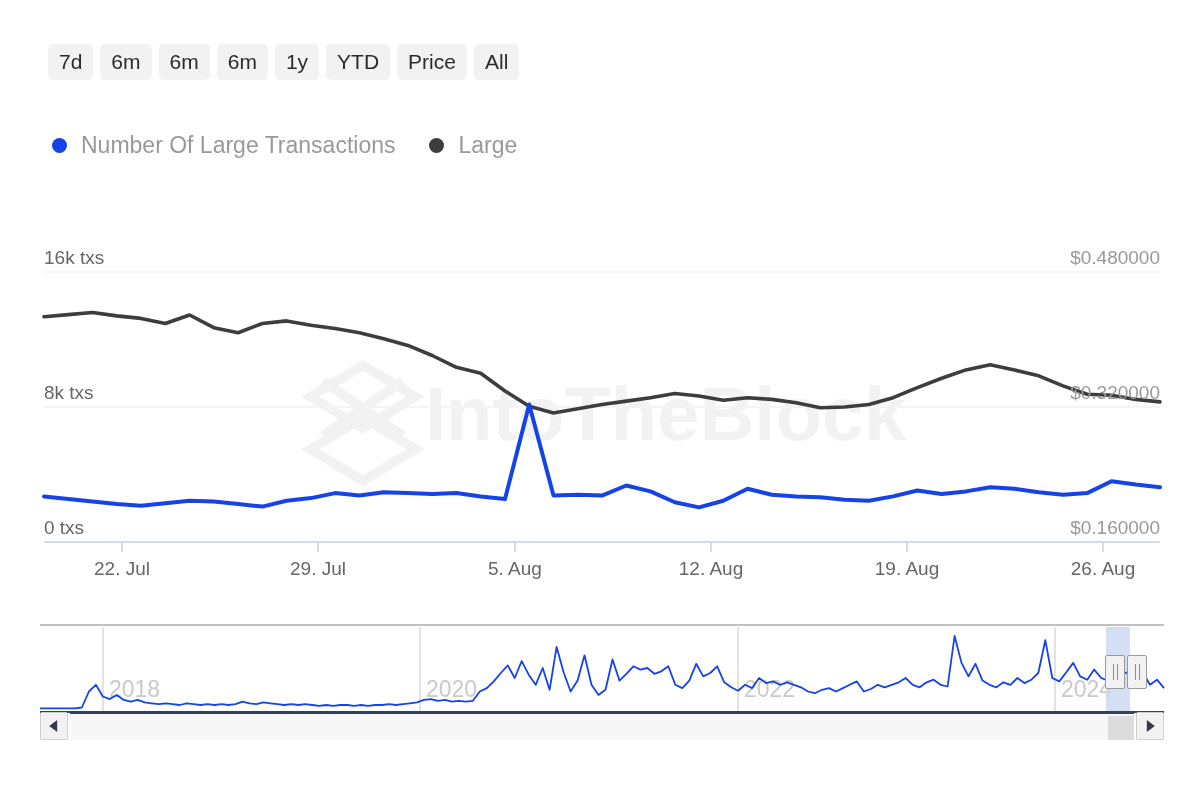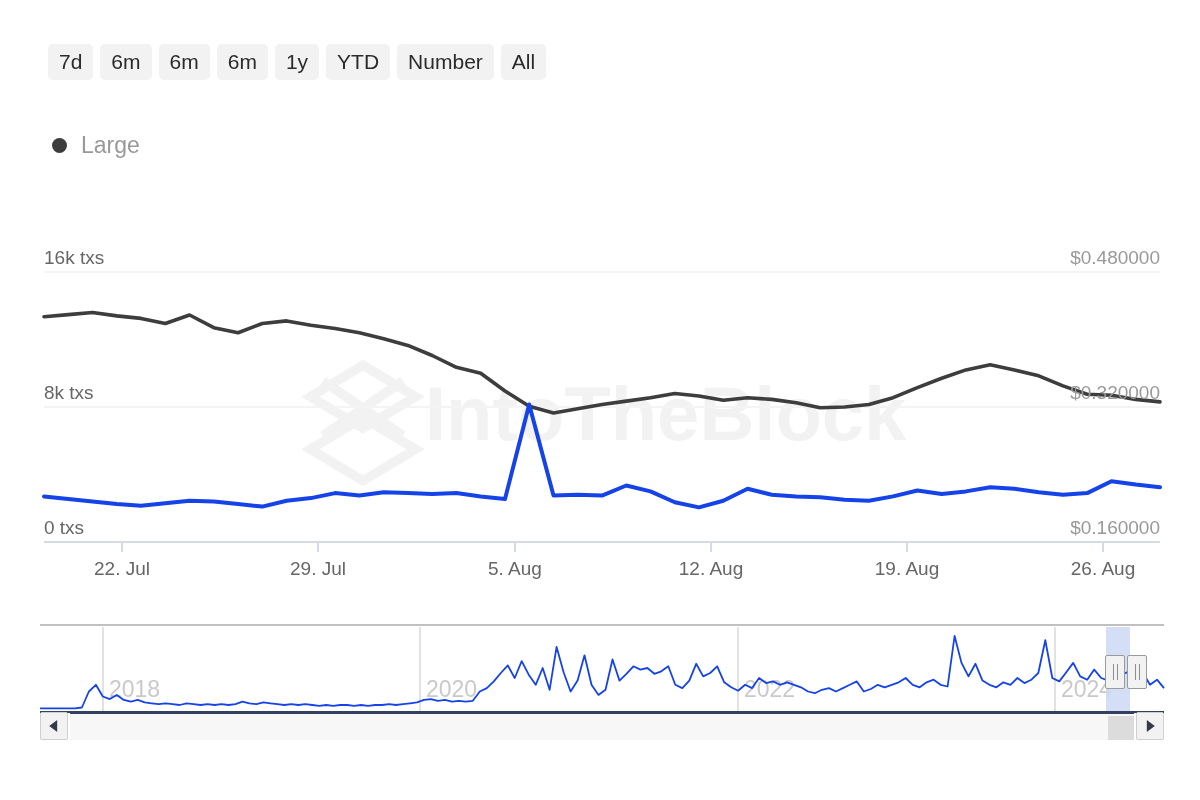--- a/index.html
+++ b/index.html
@@ -190,25 +190,29 @@
 </head>
 <body>
 
 <div id="range-selector">
   <button class="range-btn">7d</button>
   <button class="range-btn">6m</button>
   <button class="range-btn">6m</button>
   <button class="range-btn">6m</button>
   <button class="range-btn">1y</button>
   <button class="range-btn">YTD</button>
-  <button class="range-btn">Number</button>
+  <button class="range-btn">Price</button>
   <button class="range-btn">All</button>
 </div>
 
 <div id="legend">
+  <div class="legend-item">
+    <span class="legend-dot" style="background: rgb(21, 67, 232);"></span>
+    <span class="legend-label">Number Of Large Transactions</span>
+  </div>
   <div class="legend-item">
     <span class="legend-dot" style="background: rgb(61, 61, 61);"></span>
     <span class="legend-label">Large</span>
   </div>
 </div>
 
 <div id="plot-area">
   <svg id="plot-svg" width="1200" height="800" xmlns="http://www.w3.org/2000/svg">
 
     <g id="watermark-group">

